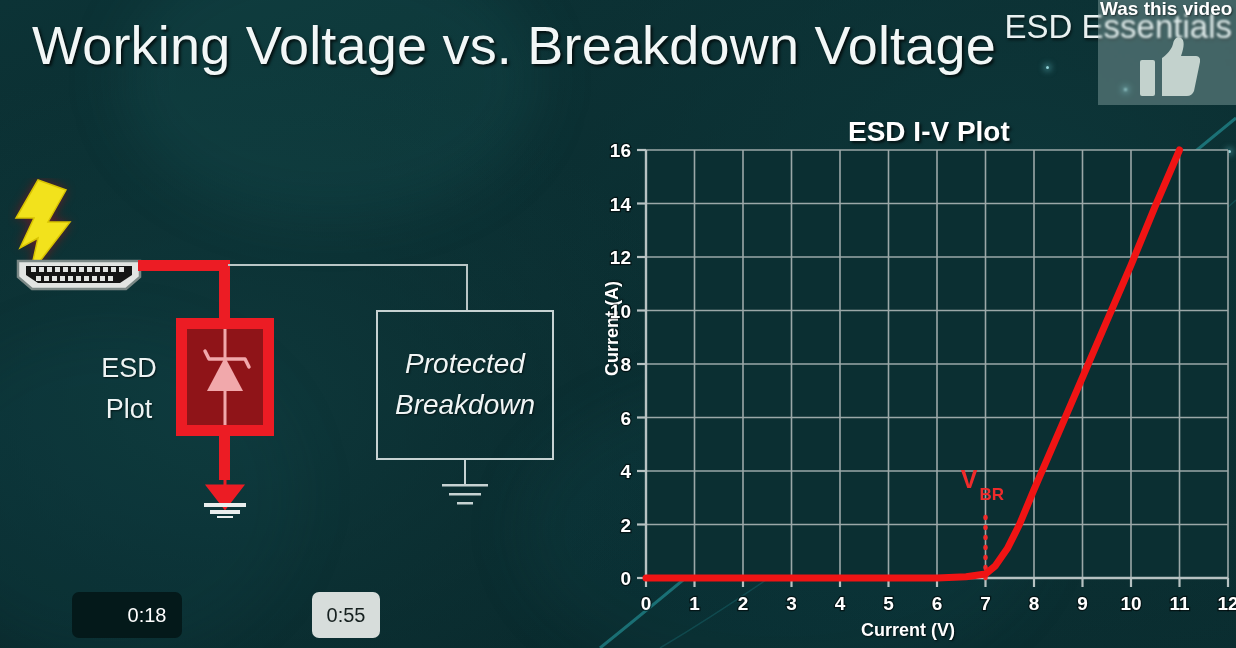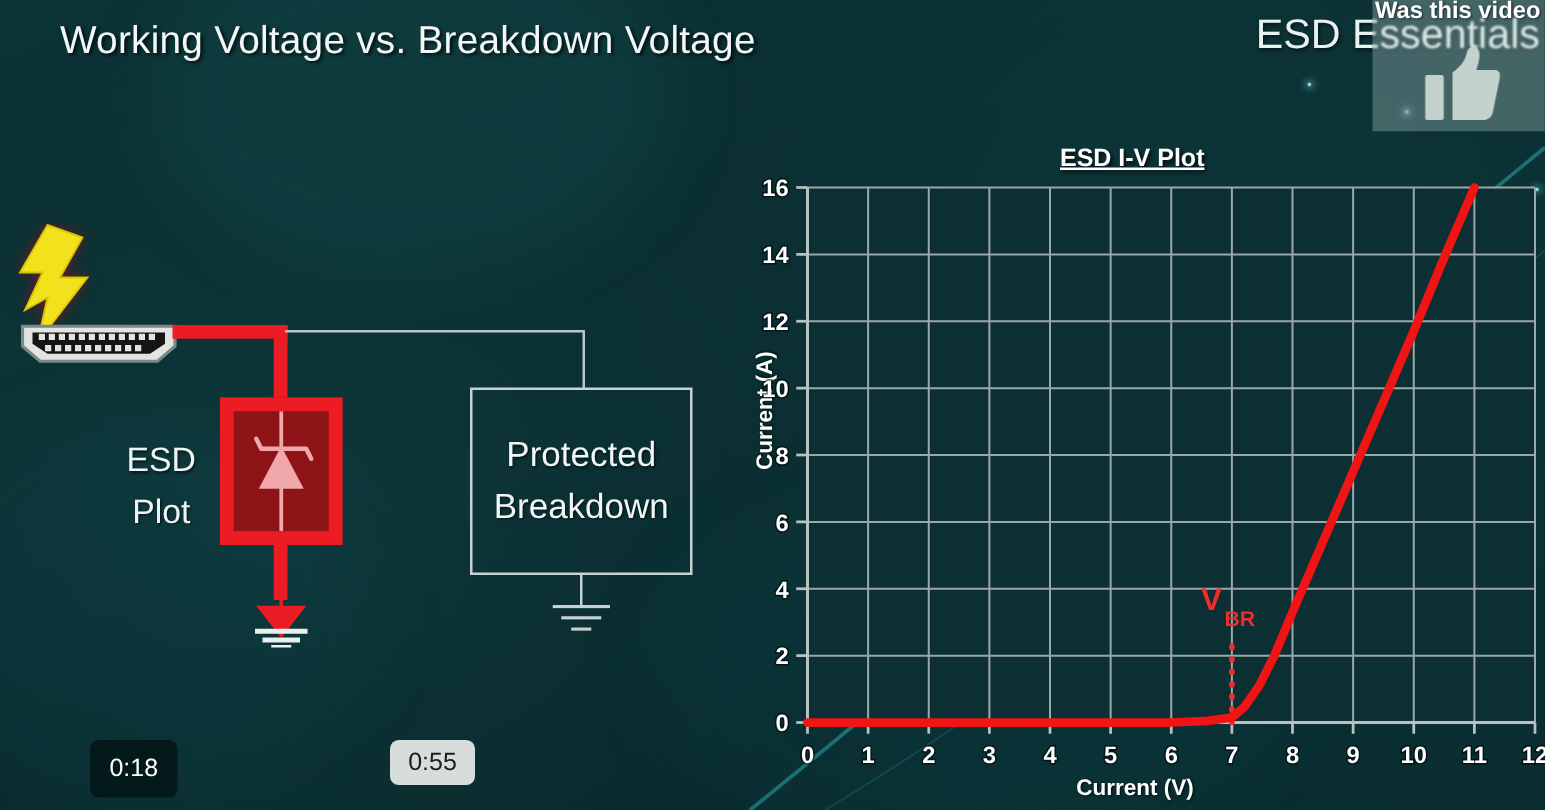--- a/index.html
+++ b/index.html
@@ -45,23 +45,23 @@
   .swoosh {
     position: absolute;
     left: 0; top: 0;
     width: 1236px; height: 648px;
     pointer-events: none;
   }
 
   
   .page-title {
     position: absolute;
-    left: 48px;
+    left: 32px;
     top: 14px;
-    font-size: 31px;
+    font-size: 54px;
     font-weight: 400;
     letter-spacing: .2px;
     color: #f2f7f7;
     text-shadow: 2px 2px 3px rgba(0,0,0,.75);
     white-space: nowrap;
   }
   .brand {
     position: absolute;
     right: 4px;
     top: 8px;
@@ -173,40 +173,40 @@
     display: flex;
     align-items: center;
     justify-content: center;
   }
   .prot-label {
     font-size: 28px;
     line-height: 1.45;
     text-align: center;
     color: #f0f5f5;
     text-shadow: 1px 1px 2px rgba(0,0,0,.6);
+    font-style: italic;
   }
   .prot-gnd-wire {
     position: absolute;
     left: 464px; top: 290px;
     width: 2px; height: 25px;
     background: #c6d2d2;
   }
   .gnd-gray { position: absolute; left: 442px; top: 312px; width: 46px; height: 30px; }
 
   
   .chart { position: absolute; left: 580px; top: 108px; width: 656px; height: 540px; }
   .chart-title {
     position: absolute;
     left: 268px; top: 8px;
-    font-size: 20px;
+    font-size: 28px;
     font-weight: bold;
     color: #ffffff;
     text-shadow: 2px 2px 3px rgba(0,0,0,.7);
     white-space: nowrap;
-    text-decoration: underline;
   }
   .ylabel {
     position: absolute;
     left: -48px;
     top: 210px;
     width: 160px;
     text-align: center;
     transform: rotate(-90deg);
     font-size: 18px;
     font-weight: bold;
@@ -246,24 +246,25 @@
     font-size: 20px;
     display: flex;
     align-items: center;
     justify-content: center;
   }
   .badge-dark {
     left: 72px; top: 592px;
     width: 70px; height: 46px;
     background: #04191a;
     color: #ffffff;
+    padding-left: 40px;
   }
   .badge-light {
     left: 312px; top: 592px;
-    width: 68px; height: 36px;
+    width: 68px; height: 46px;
     background: #d7dddb;
     color: #16201f;
   }
 </style>
 </head>
 <body>
 
 <div id="stage">
 
   <div class="wisp w1"></div>

